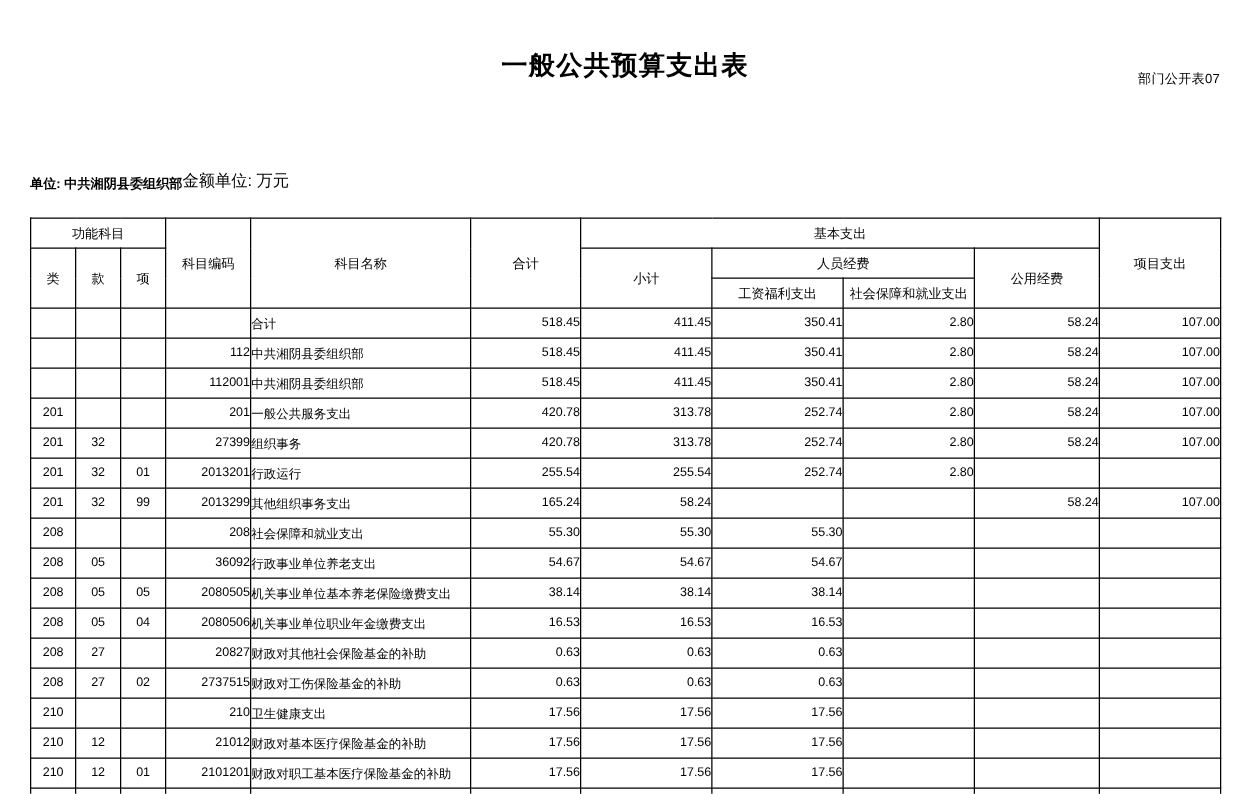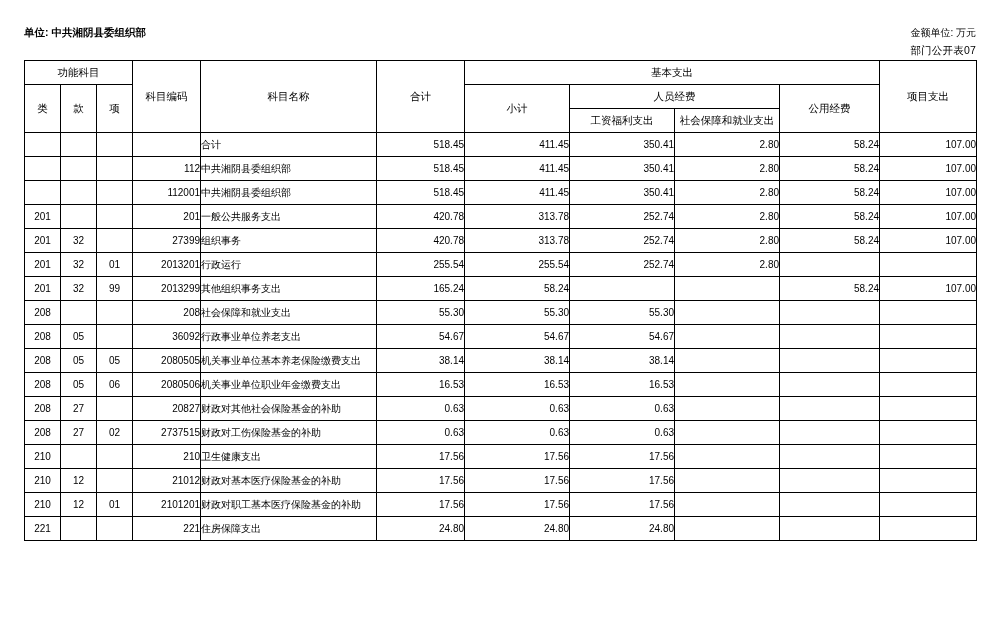--- a/index.html
+++ b/index.html
@@ -34,27 +34,27 @@
   .doc-title {
     text-align: center;
     font-size: 21px;
     font-weight: bold;
     letter-spacing: 1px;
     margin-top: 38px;
     margin-bottom: 0;
   }
   .meta-row {
     display: flex;
-    justify-content: space-between;
+    justify-content: flex-start;
     align-items: flex-end;
     margin-top: 26px;
     font-size: 10.5px;
   }
   .meta-left { font-weight: bold; }
-  .meta-right { font-size: 10px; }
+  .meta-right { font-size: 13px; margin-top: 44px; }
 
   table.budget {
     border-collapse: collapse;
     width: 952px;
     margin-top: 20px;
     table-layout: fixed;
   }
   table.budget th, table.budget td {
     border: 1px solid #000000;
     font-size: 10px;
@@ -101,20 +101,21 @@
   col.c-public { width: 100px; }
   col.c-project { width: 97px; }
 </style>
 </head>
 <body>
 
 <div class="page">
 
   <div class="top-right-label">部门公开表07</div>
 
+  <div class="doc-title">一般公共预算支出表</div>
 
   <div class="meta-row">
     <div class="meta-left">单位: 中共湘阴县委组织部</div>
     <div class="meta-right">金额单位: 万元</div>
   </div>
 
   <table class="budget">
     <colgroup>
       <col class="c-lei">
         <col class="c-kuan">
@@ -277,21 +278,21 @@
           <td class="num">38.14</td>
           <td class="num">38.14</td>
           <td class="num">38.14</td>
           <td class="num"></td>
           <td class="num"></td>
           <td class="num"></td>
         </tr>
         <tr>
           <td class="cls">208</td>
           <td class="cls">05</td>
-          <td class="cls">06</td>
+          <td class="cls">04</td>
           <td class="code">2080506</td>
           <td class="txt">机关事业单位职业年金缴费支出</td>
           <td class="num">16.53</td>
           <td class="num">16.53</td>
           <td class="num">16.53</td>
           <td class="num"></td>
           <td class="num"></td>
           <td class="num"></td>
         </tr>
         <tr>

